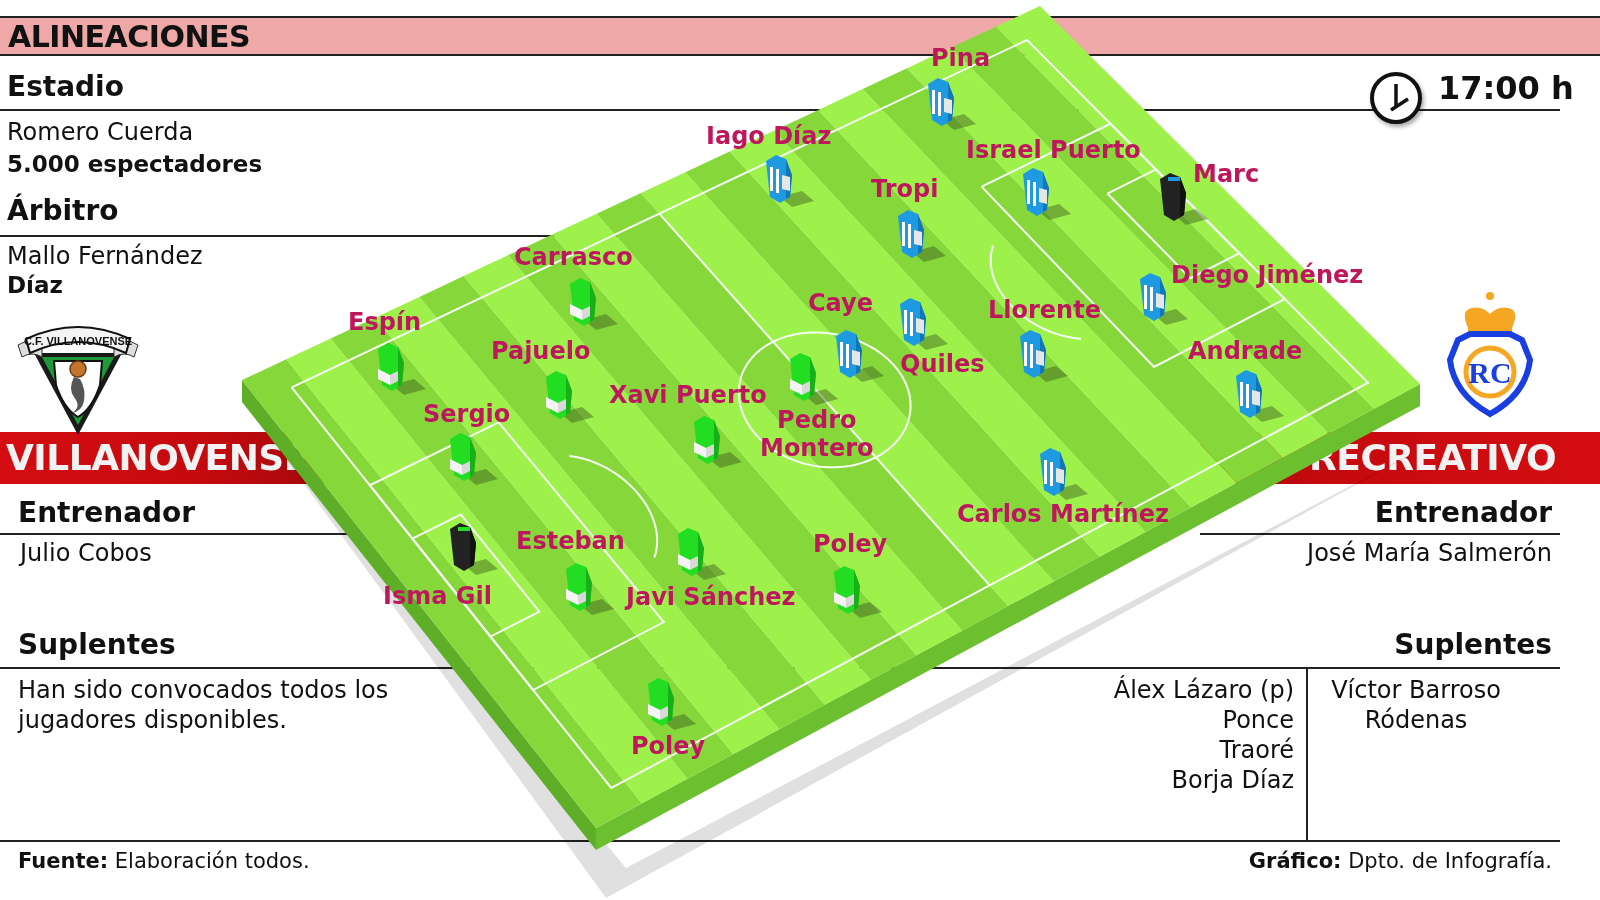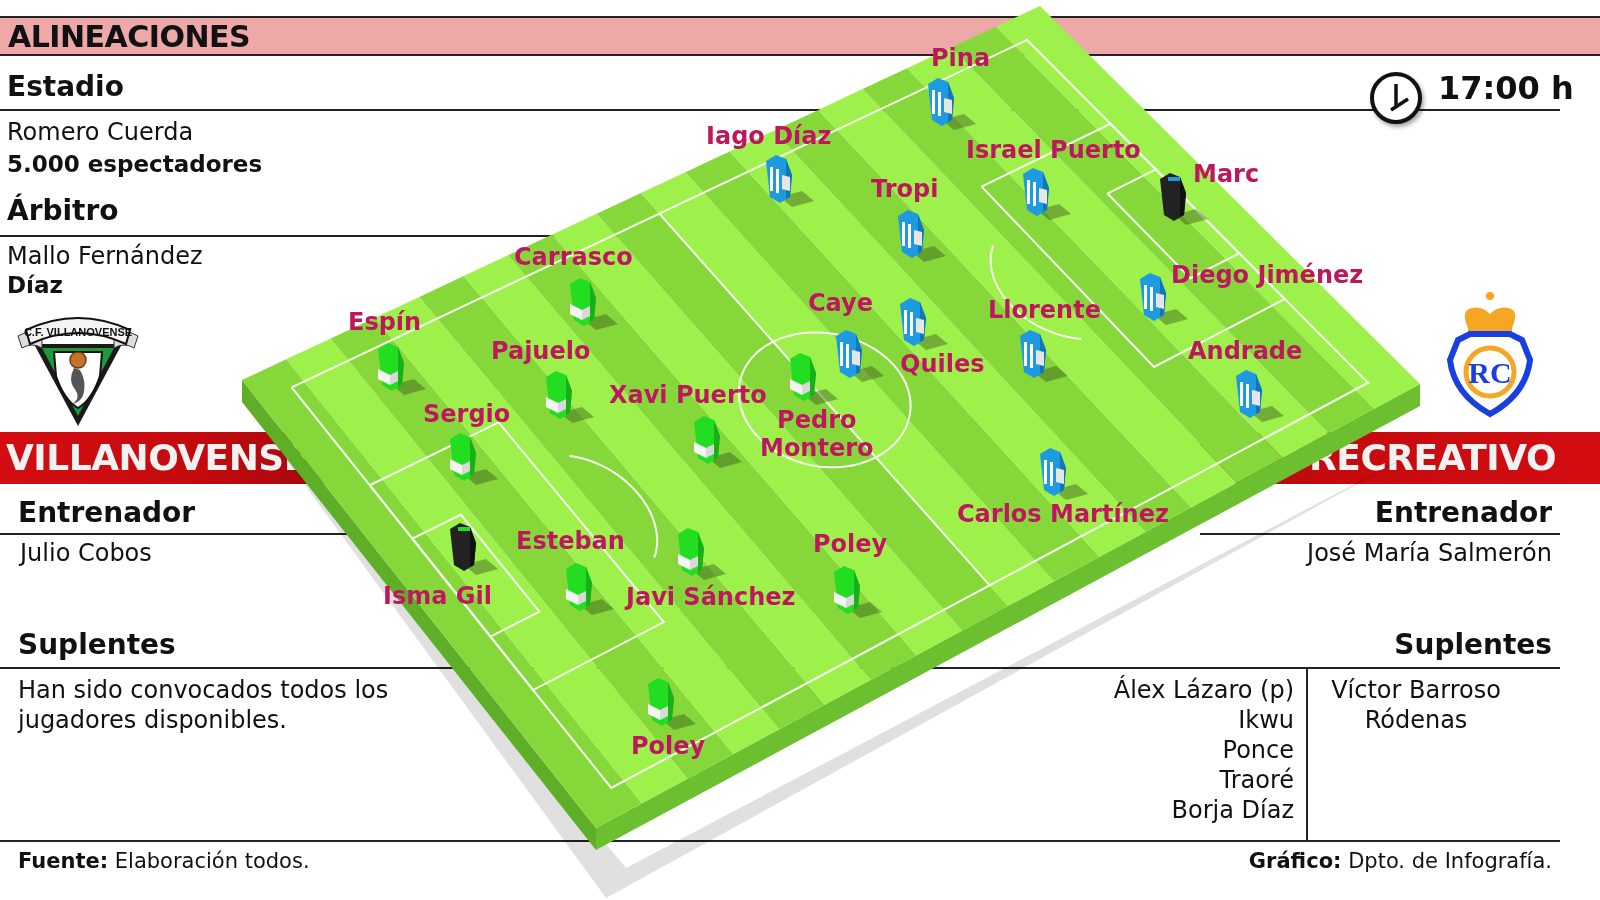--- a/index.html
+++ b/index.html
@@ -43,21 +43,21 @@
     <line x1="17" y1="34" x2="34" y2="23" stroke="#111" stroke-width="3.5"></line>
   </svg>
 </div>
 <div class="abs time">17:00 h</div>
 
 <div class="abs team-band" style="left:0;top:432px;width:340px;"></div>
 <div class="abs team-name" style="left:6px;top:432px;">VILLANOVENSE</div>
 <div class="abs team-band" style="left:1200px;top:432px;width:400px;background:linear-gradient(90deg,#a0080c 0%,#c40a0e 30%,#d40d12 100%);"></div>
 <div class="abs team-name right" style="right:44px;top:432px;">RECREATIVO</div>
 
-<div class="abs" style="left:12px;top:308px;width:132px;height:124px;">
+<div class="abs" style="left:12px;top:317px;width:132px;height:124px;">
   <svg width="132" height="124" viewBox="0 0 132 124">
     <path d="M22 36 L110 36 L66 118 Z" fill="#1a1a1a"></path>
     <path d="M30 40 L102 40 L66 108 Z" fill="#1e9a3a"></path>
     <path d="M42 44 L90 44 L88 68 Q80 92 66 100 Q52 92 44 68 Z" fill="#ffffff" stroke="#111" stroke-width="2"></path>
     <circle cx="66" cy="52" r="8" fill="#c4752a" stroke="#6a3a10" stroke-width="1.5"></circle>
     <path d="M62 60 Q56 72 62 80 Q70 90 60 96 Q70 94 72 84 Q74 72 68 62 Z" fill="#555"></path>
     <path d="M6 28 Q20 20 30 26 L30 40 Q20 34 10 40 Z" fill="#ddd" stroke="#333" stroke-width="1"></path>
     <path d="M126 28 Q112 20 102 26 L102 40 Q112 34 122 40 Z" fill="#ddd" stroke="#333" stroke-width="1"></path>
     <path d="M14 22 Q66 -2 118 22 L114 36 Q66 14 18 36 Z" fill="#f4f4f4" stroke="#111" stroke-width="2"></path>
     <text x="66" y="28" text-anchor="middle" font-family="Liberation Sans, sans-serif" font-size="11" font-weight="bold" fill="#111">C.F. VILLANOVENSE</text>
@@ -83,21 +83,20 @@
 <div class="abs txt" style="left:18px;top:675px;">Han sido convocados todos los</div>
 <div class="abs txt" style="left:18px;top:705px;">jugadores disponibles.</div>
 
 <div class="abs h-bold right" style="right:48px;top:496px;">Entrenador</div>
 <div class="abs hline" style="left:1200px;top:533px;width:360px;"></div>
 <div class="abs txt right" style="right:48px;top:538px;">José María Salmerón</div>
 <div class="abs h-bold right" style="right:48px;top:628px;">Suplentes</div>
 <div class="abs vline" style="left:1306px;top:668px;height:172px;"></div>
 <div class="abs txt right" style="right:306px;top:675px;width:300px;">
   <div>Álex Lázaro (p)</div>
-  <div>Ikwu</div>
   <div>Ponce</div>
   <div>Traoré</div>
   <div>Borja Díaz</div>
 </div>
 <div class="abs txt right" style="right:64px;top:675px;width:240px;text-align:center;">
   <div>Víctor Barroso</div>
   <div>Ródenas</div>
 </div>
 
 <div class="abs hline" style="left:0;top:840px;width:1560px;"></div>

